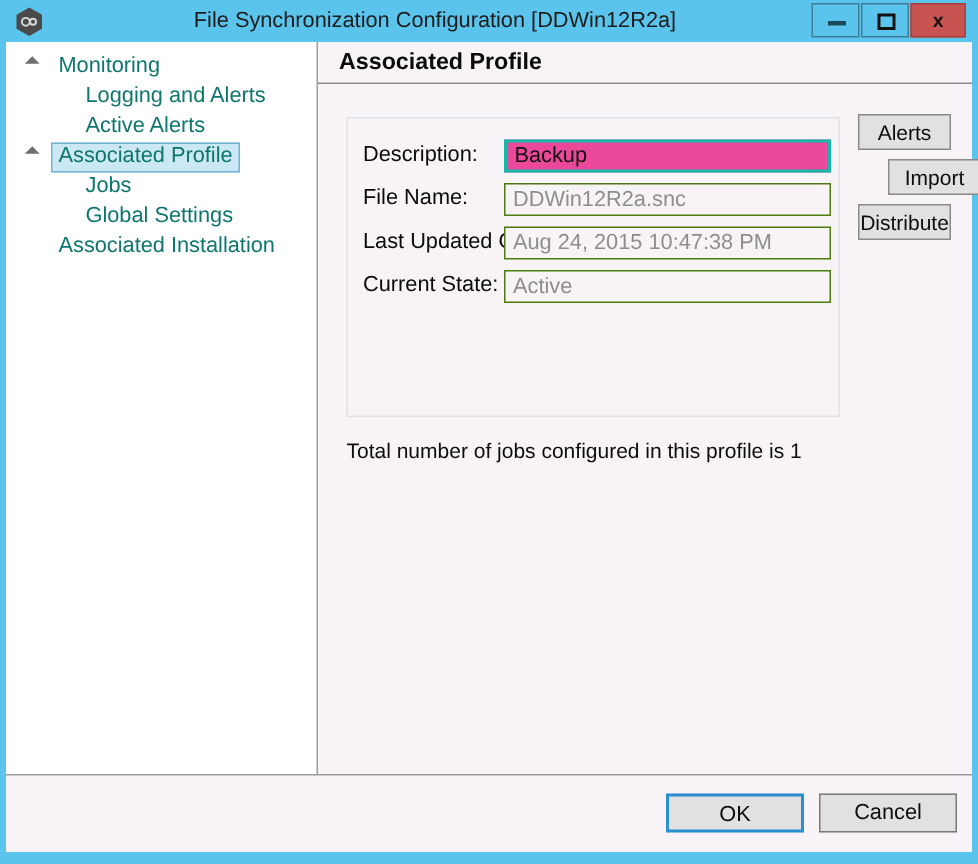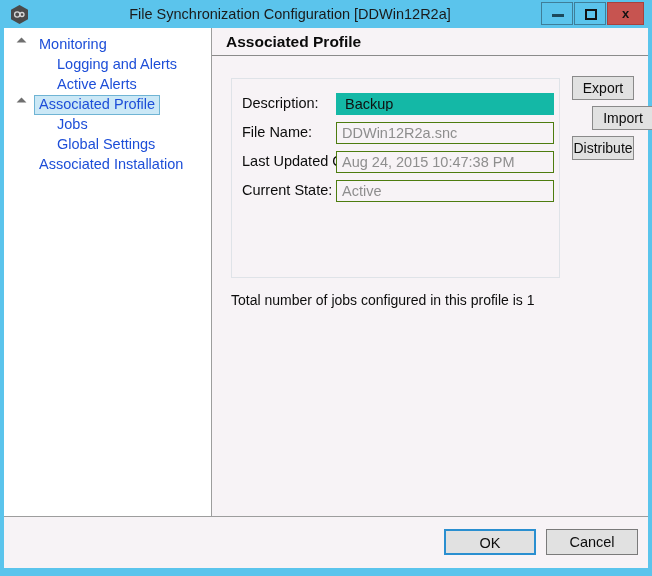--- a/index.html
+++ b/index.html
@@ -104,21 +104,21 @@
     background: #ffffff;
     border-right: 1px solid #9d9d9d;
     box-sizing: border-box;
     overflow: hidden;
   }
   .tree-item {
     position: relative;
     height: 20px;
     line-height: 20px;
     font-size: 14.5px;
-    color: #1d4ed8;
+    color: #0f766e;
     white-space: nowrap;
     cursor: default;
   }
   .tree-label {
     display: inline-block;
     padding: 0 4px;
     border: 1px solid transparent;
     line-height: 17px;
     height: 18px;
   }
@@ -184,22 +184,22 @@
     color: #0c0c0c;
     white-space: nowrap;
   }
   .field-input {
     position: absolute;
     left: 104px;
     top: 0;
     width: 218px;
     height: 22px;
     box-sizing: border-box;
-    border: 4px solid #14b8a6;
-    background: #14b8a6;
+    border: 2px solid #14b8a6;
+    background: #ec4899;
     font-family: "Liberation Sans", sans-serif;
     font-size: 14.5px;
     color: #101010;
     padding: 0 5px;
     outline: none;
   }
   .field-input.disabled {
     border: 1px solid #4d7c0f;
     background: #f7f3f6;
     color: #8e8e8e;
@@ -325,21 +325,21 @@
               <input type="text" class="field-input disabled" readonly="readonly" value="Aug 24, 2015 10:47:38 PM" style="">
             </div>
             <div class="field-row" style="top: 101px; width: 329px;">
               <span class="field-label">Current State:</span>
               <input type="text" class="field-input disabled" readonly="readonly" value="Active" style="">
             </div>
           </div>
       </div>
 
       <div id="side-buttons-host">
-          <button class="side-btn" style="top: 48px;">Export</button>
+          <button class="side-btn" style="top: 48px;">Alerts</button>
           <button class="side-btn" style="top: 78px; margin-left: 20px;">Import</button>
           <button class="side-btn" style="top: 108px;">Distribute</button>
         </div>
 
       <div id="jobs-text">Total number of jobs configured in this profile is 1</div>
 
     </div>
 
     <div id="footer">
       <button class="foot-btn" id="btn-ok">OK</button>

